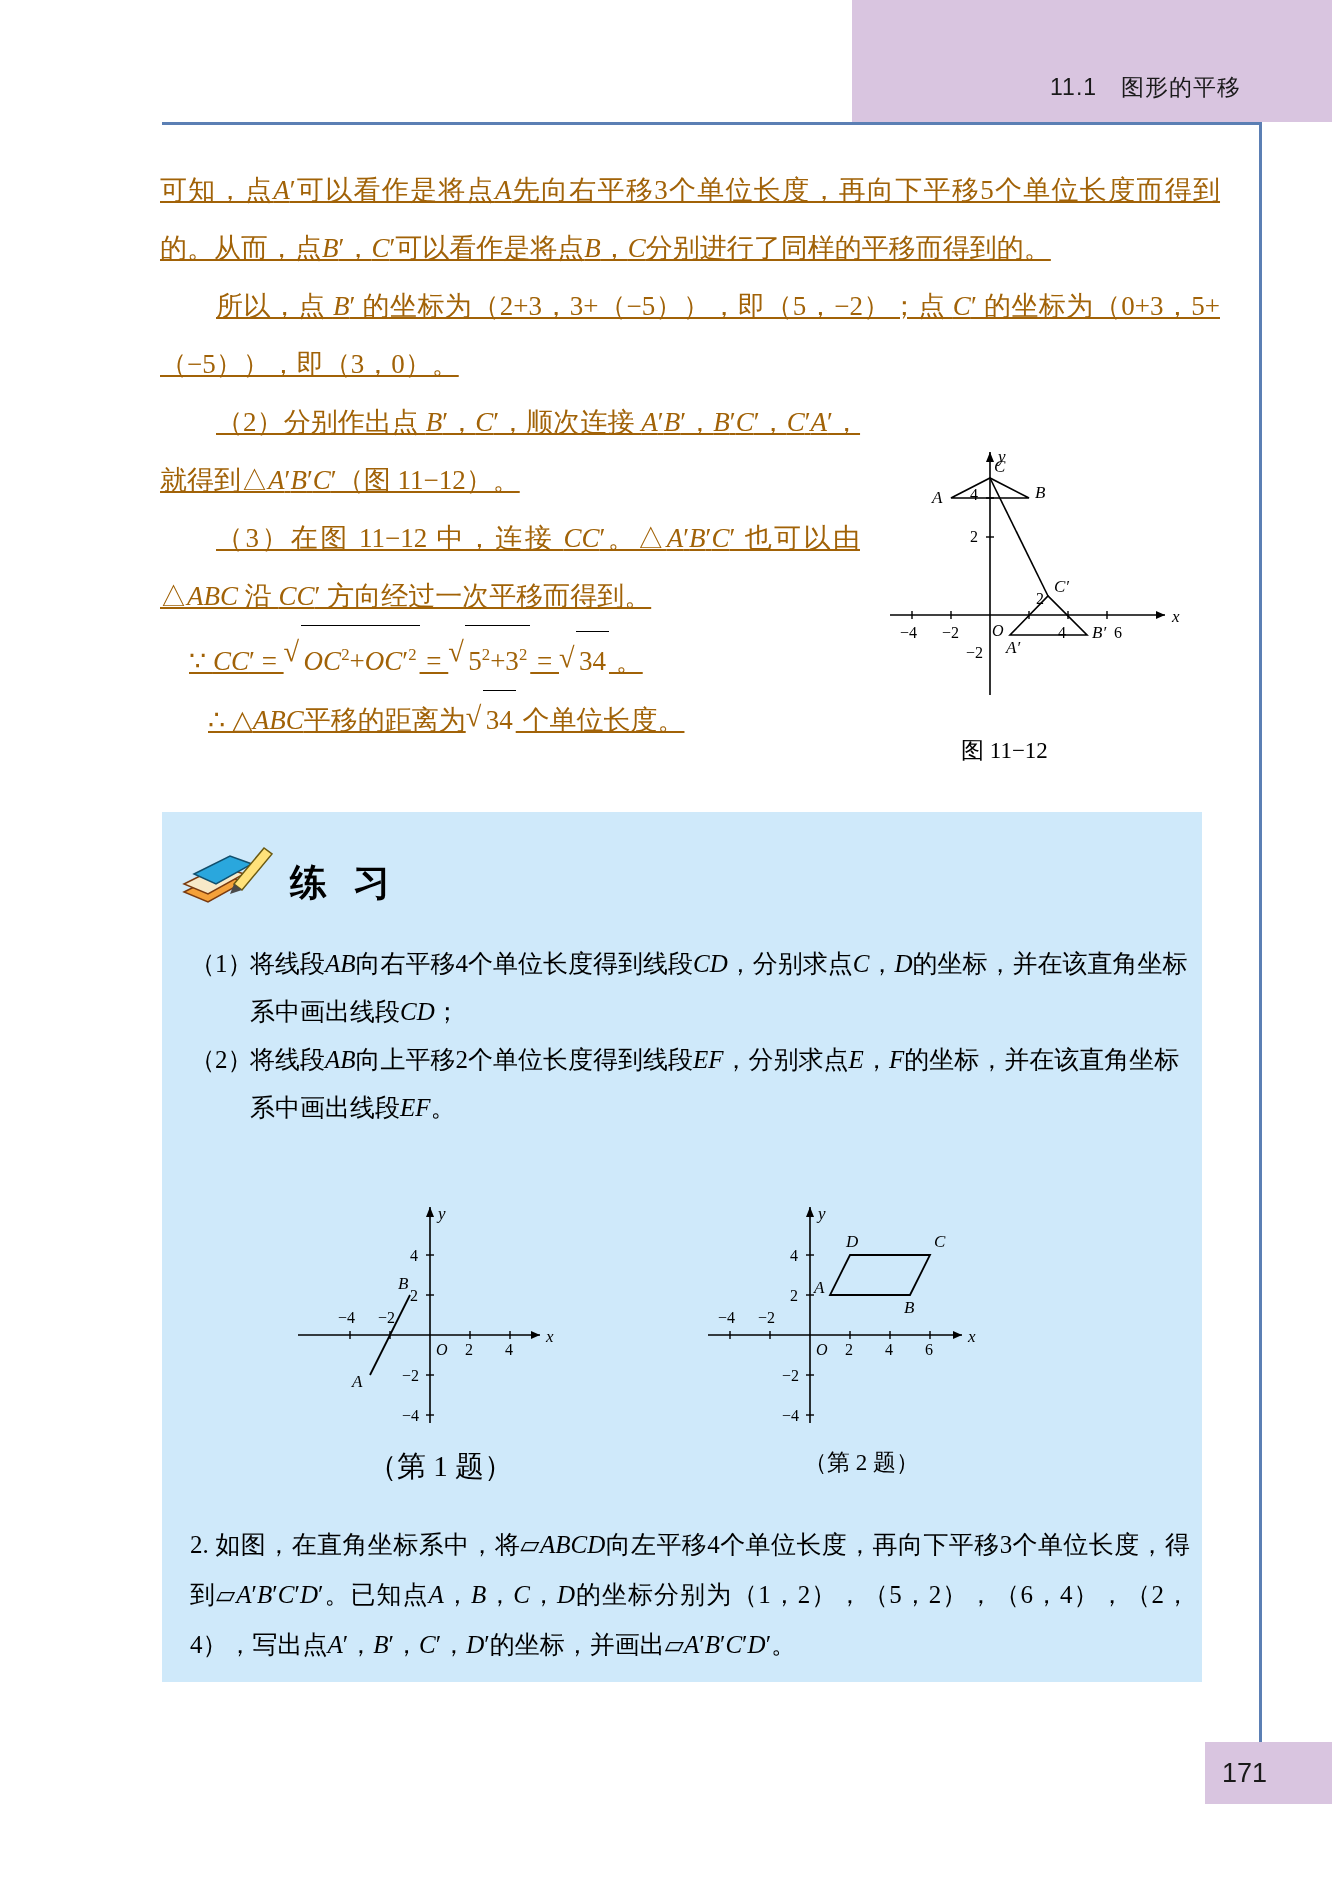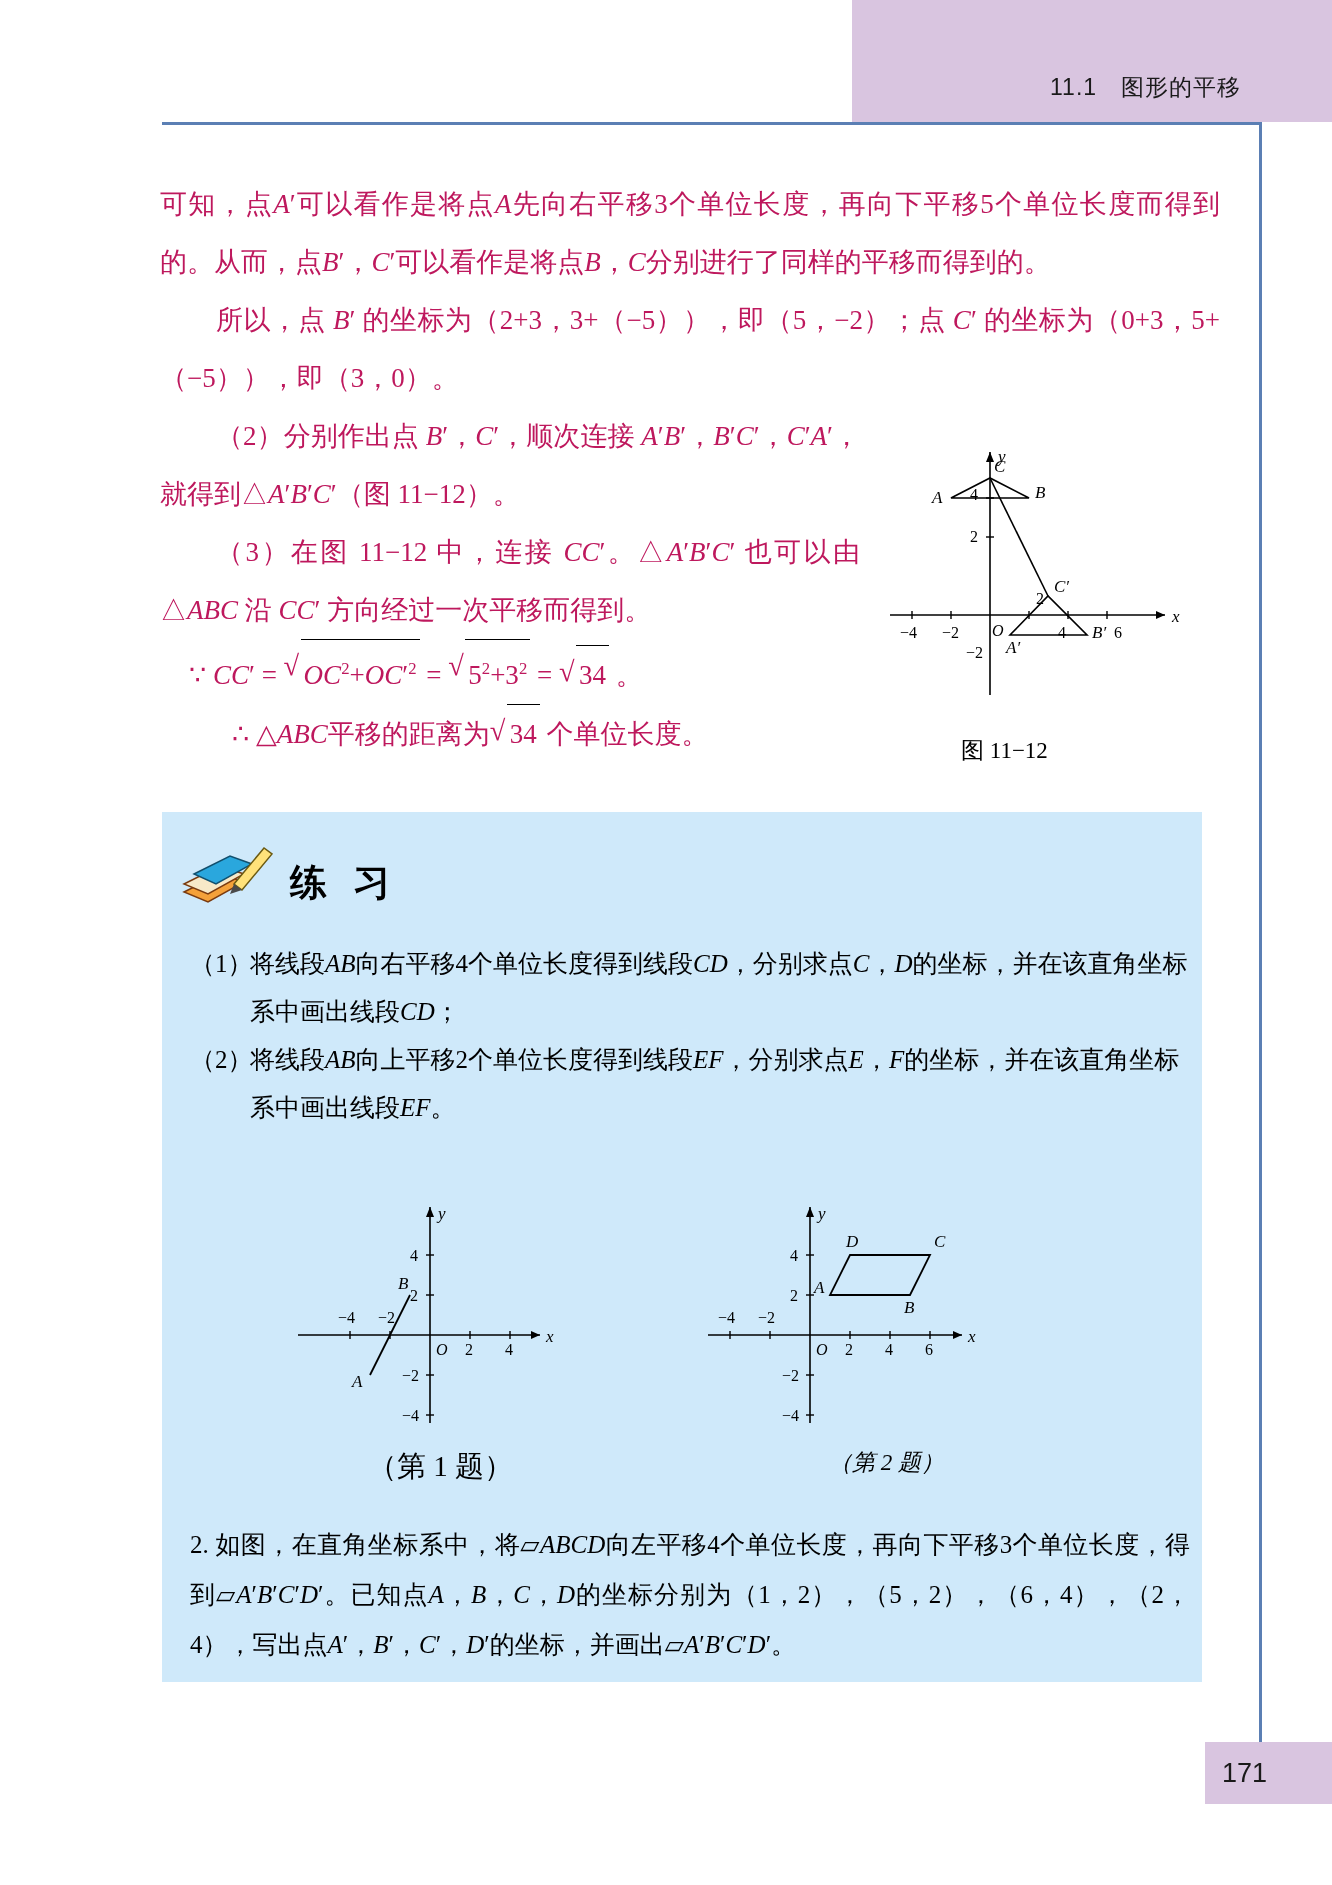--- a/index.html
+++ b/index.html
@@ -34,23 +34,24 @@
     position:absolute;left:1205px;top:1742px;width:127px;height:62px;
     background:#d9c5e0;
   }
   .page-num{
     position:absolute;left:1222px;top:1758px;
     font-size:27px;color:#1a1a1a;
     font-family:"Liberation Sans", sans-serif;
   }
   
   .body-text{
-    position:absolute;left:160px;top:175px;width:1060px;
-    font-size:27px;line-height:58px;color:#be185d;
+    position:absolute;left:160px;top:161px;width:1060px;
+    font-size:27px;line-height:58px;color:#a16207;
     text-align:justify;
+    text-decoration:underline;
   }
   .para{margin:0 0 0 0;}
   .indent{text-indent:56px;}
   i{font-family:"Liberation Serif", serif;font-style:italic;}
   sup{font-size:0.62em;vertical-align:super;font-style:normal;}
   
   .rad{display:inline-block;position:relative;padding-left:16px;}
   .rad::before{
     content:"√";font-style:normal;position:absolute;left:0;top:-2px;font-size:1.05em;
   }
@@ -81,21 +82,21 @@
   }
   .q-sub{margin-left:28px;text-indent:0;padding-left:60px;position:relative;}
   .q-sub .lbl{position:absolute;left:0;top:0;}
   .q2{
     position:absolute;left:190px;top:1520px;width:1000px;
     font-size:25px;line-height:50px;color:#000;text-align:justify;
   }
   .fig-q1{position:absolute;left:290px;top:1195px;width:280px;height:240px;}
   .fig-q2{position:absolute;left:700px;top:1195px;width:290px;height:240px;}
   .fig-q1-cap{position:absolute;left:368px;top:1447px;font-size:29px;}
-  .fig-q2-cap{position:absolute;left:829px;top:1447px;font-size:23px;font-style:italic;}
+  .fig-q2-cap{position:absolute;left:804px;top:1447px;font-size:23px;}
   .para-sm{margin:0;}
 </style>
 </head>
 <body>
 
 <div class="header-band"></div>
 <div class="header-title">11.1　图形的平移</div>
 <div class="header-rule"></div>
 <div class="right-rule"></div>
 
@@ -108,21 +109,21 @@
   </p>
   <p class="para indent" style="width:700px">
     （2）分别作出点 <i>B</i>′，<i>C</i>′，顺次连接 <i>A</i>′<i>B</i>′，<i>B</i>′<i>C</i>′，<i>C</i>′<i>A</i>′，就得到△<i>A</i>′<i>B</i>′<i>C</i>′（图 11−12）。
   </p>
   <p class="para indent" style="width:700px">
     （3）在图 11−12 中，连接 <i>CC</i>′。△<i>A</i>′<i>B</i>′<i>C</i>′ 也可以由 △<i>ABC</i> 沿 <i>CC</i>′ 方向经过一次平移而得到。
   </p>
   <p class="para" style="margin-left:29px">
     ∵ <i>CC</i>′ = <span class="rad"><span class="radicand"><i>OC</i><sup>2</sup>+<i>OC</i>′<sup>2</sup></span></span> = <span class="rad"><span class="radicand">5<sup>2</sup>+3<sup>2</sup></span></span> = <span class="rad"><span class="radicand">34</span></span> 。
   </p>
-  <p class="para" style="margin-left:72px">
+  <p class="para" style="margin-left:48px">
     ∴ △<i>ABC</i>平移的距离为<span class="rad"><span class="radicand">34</span></span> 个单位长度。
   </p>
 </div>
 
 <svg class="fig1112" viewBox="0 0 300 270">
 
   <line x1="10" y1="175" x2="285" y2="175" stroke="#000" stroke-width="1.6"></line>
   <polygon points="285,175 276,171 276,179" fill="#000"></polygon>
   <line x1="110" y1="255" x2="110" y2="12" stroke="#000" stroke-width="1.6"></line>
   <polygon points="110,12 106,22 114,22" fill="#000"></polygon>

